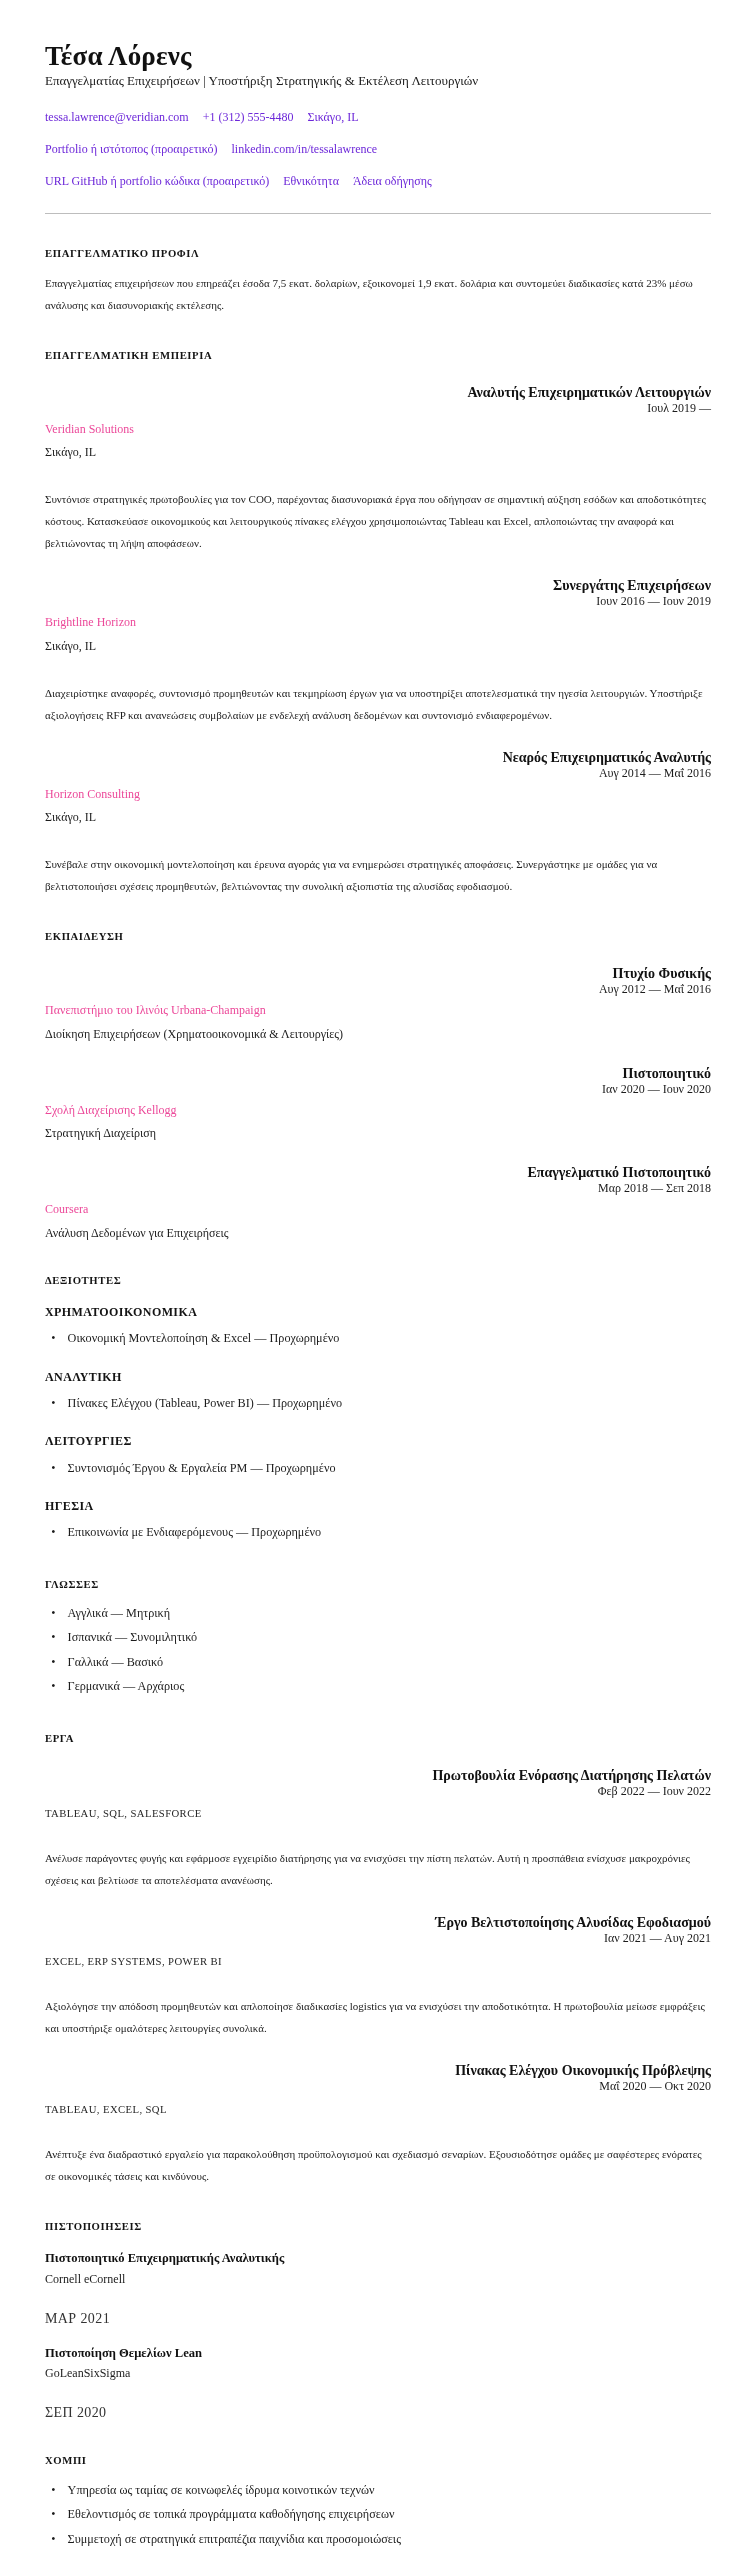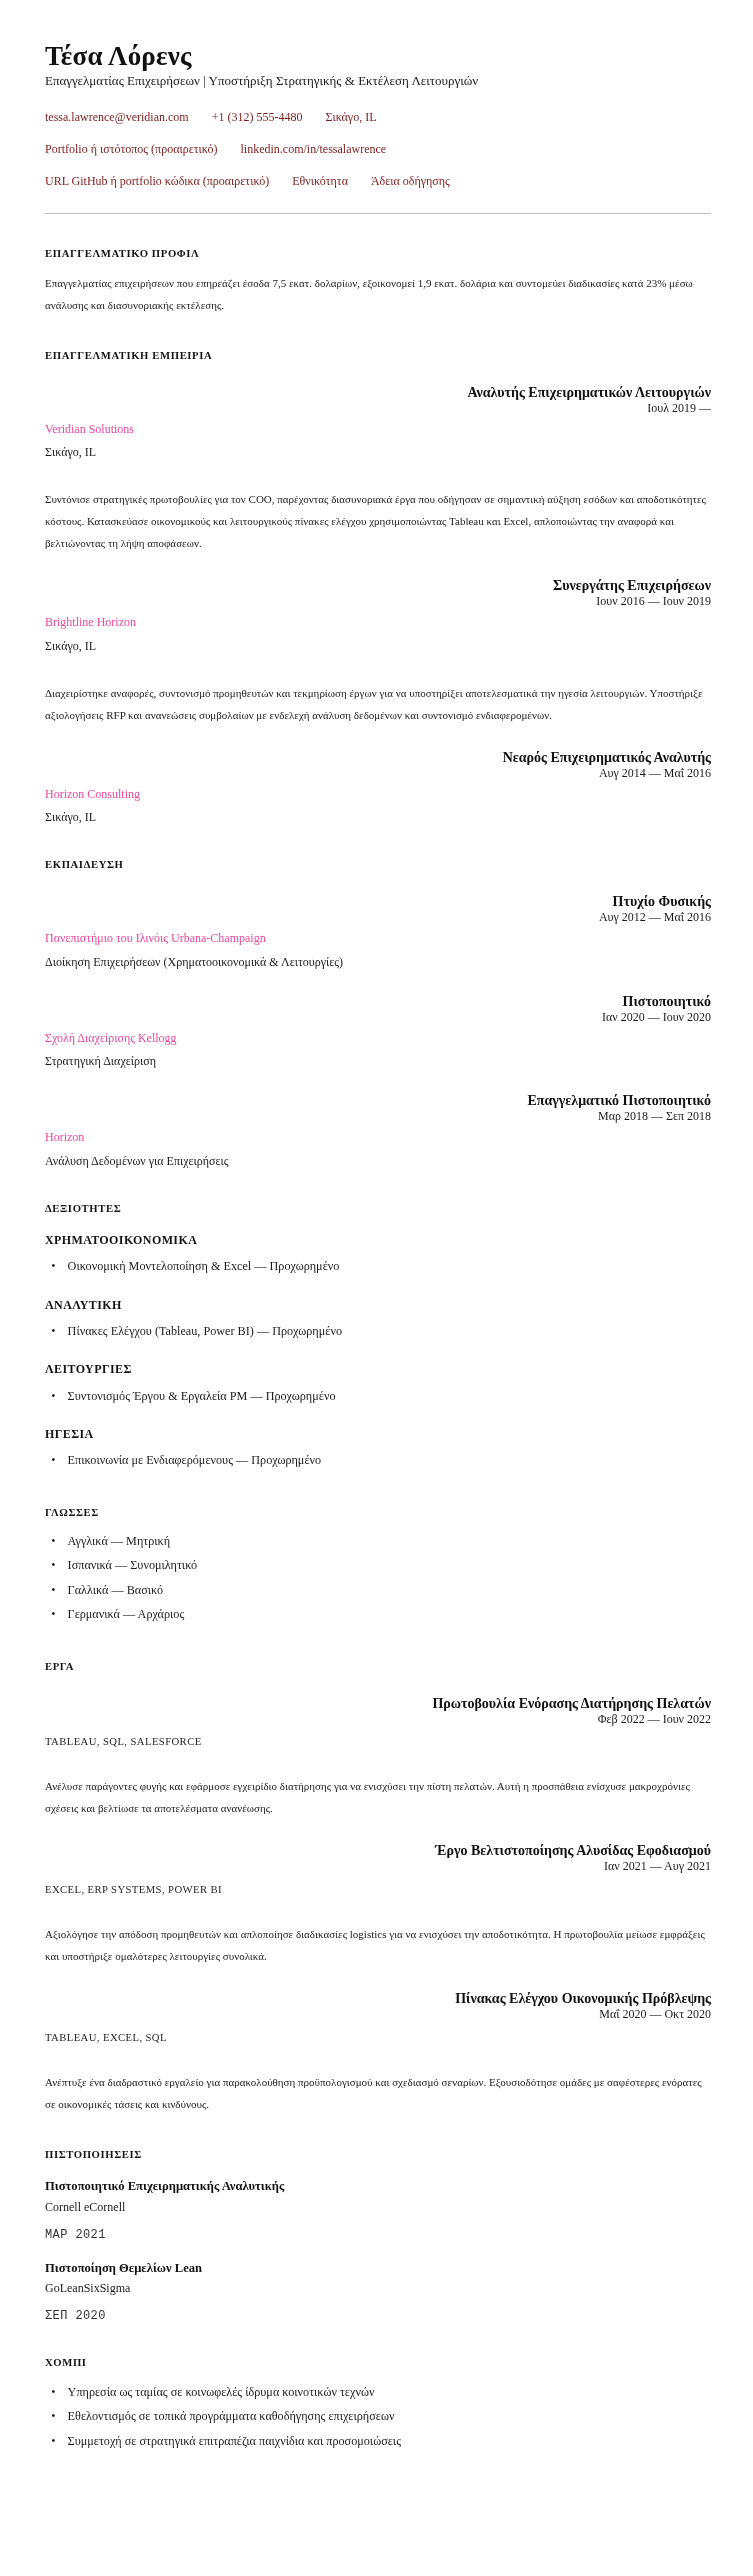--- a/index.html
+++ b/index.html
@@ -10,21 +10,21 @@
     overflow: hidden;
     background: #ffffff;
     color: #1b1b1b;
     font-family: "Liberation Serif", "DejaVu Serif", serif;
   }
   .page { padding: 41px 43px 25px 45px; }
 
   
   .name { font-size: 27px; font-weight: bold; color: #111; margin: 0; letter-spacing: 0.2px; }
   .subtitle { font-size: 13px; margin-top: 1px; color: #1b1b1b; }
-  .contact-row { display: flex; gap: 23px; font-size: 12px; margin-top: 17px; color: #7f1d1d; flex-wrap: nowrap; }
+  .contact-row { display: flex; gap: 14px; font-size: 12px; margin-top: 17px; color: #6d28d9; flex-wrap: nowrap; }
   .contact-row.first { margin-top: 21.4px; }
   .divider { border: none; border-top: 0.9px solid #bdbdbd; margin: 24px 0 0 0; }
 
   
   .section { margin-top: 33px; }
   .section-heading { font-size: 10.7px; font-weight: bold; letter-spacing: 0.6px; color: #141414; }
 
   .body-text { font-size: 11px; line-height: 2; margin-top: 12.6px; color: #1c1c1c; }
 
   
@@ -42,21 +42,21 @@
   .skill-cat { margin-top: 19px; }
   .skill-cat-name { font-size: 12px; font-weight: bold; letter-spacing: 0.4px; color: #141414; }
   ul.bullets { margin: 6.3px 0 0 0; padding: 0; list-style: none; }
   ul.bullets li { position: relative; padding-left: 22.6px; font-size: 12.2px; line-height: 2; color: #1c1c1c; }
   ul.bullets li::before { content: "•"; position: absolute; left: 6.3px; top: 0; font-size: 12px; }
 
   
   .cert { margin-top: 19px; }
   .cert-title { font-size: 12.6px; font-weight: bold; color: #111; }
   .cert-issuer { font-size: 12px; margin-top: 5.7px; color: #1c1c1c; }
-  .cert-date { font-size: 12px; margin-top: 13px; letter-spacing: 0.4px; color: #333; font-family: Liberation Mono, monospace; }
+  .cert-date { font-size: 14px; margin-top: 24px; letter-spacing: 0.4px; color: #333; }
 </style>
 </head>
 <body>
 
 <div class="page">
 
   <header>
     <h1 class="name">Τέσα Λόρενς</h1>
     <div class="subtitle">Επαγγελματίας Επιχειρήσεων | Υποστήριξη Στρατηγικής &amp; Εκτέλεση Λειτουργιών</div>
 
@@ -106,20 +106,21 @@
       <p class="entry-desc">Διαχειρίστηκε αναφορές, συντονισμό προμηθευτών και τεκμηρίωση έργων για να υποστηρίξει αποτελεσματικά την ηγεσία λειτουργιών. Υποστήριξε αξιολογήσεις RFP και ανανεώσεις συμβολαίων με ενδελεχή ανάλυση δεδομένων και συντονισμό ενδιαφερομένων.</p>
     </div>
 
     <div class="entry">
       <div class="entry-header">
         <span class="entry-title">Νεαρός Επιχειρηματικός Αναλυτής</span>
         <span class="entry-dates">Αυγ 2014 — Μαΐ 2016</span>
       </div>
       <div class="entry-sub">Horizon Consulting</div>
       <div class="entry-sub2">Σικάγο, IL</div>
+      <p class="entry-desc">Συνέβαλε στην οικονομική μοντελοποίηση και έρευνα αγοράς για να ενημερώσει στρατηγικές αποφάσεις. Συνεργάστηκε με ομάδες για να βελτιστοποιήσει σχέσεις προμηθευτών, βελτιώνοντας την συνολική αξιοπιστία της αλυσίδας εφοδιασμού.</p>
     </div>
   </section>
 
   <section class="section">
     <div class="section-heading">ΕΚΠΑΙΔΕΥΣΗ</div>
 
     <div class="entry">
       <div class="entry-header">
         <span class="entry-title">Πτυχίο Φυσικής</span>
         <span class="entry-dates">Αυγ 2012 — Μαΐ 2016</span>
@@ -135,21 +136,21 @@
       </div>
       <div class="entry-sub">Σχολή Διαχείρισης Kellogg</div>
       <div class="entry-sub2">Στρατηγική Διαχείριση</div>
     </div>
 
     <div class="entry">
       <div class="entry-header">
         <span class="entry-title">Επαγγελματικό Πιστοποιητικό</span>
         <span class="entry-dates">Μαρ 2018 — Σεπ 2018</span>
       </div>
-      <div class="entry-sub">Horizon</div>
+      <div class="entry-sub">Coursera</div>
       <div class="entry-sub2">Ανάλυση Δεδομένων για Επιχειρήσεις</div>
     </div>
   </section>
 
   <section class="section">
     <div class="section-heading">ΔΕΞΙΟΤΗΤΕΣ</div>
 
     <div class="skill-cat">
       <div class="skill-cat-name">ΧΡΗΜΑΤΟΟΙΚΟΝΟΜΙΚΑ</div>
       <ul class="bullets">

